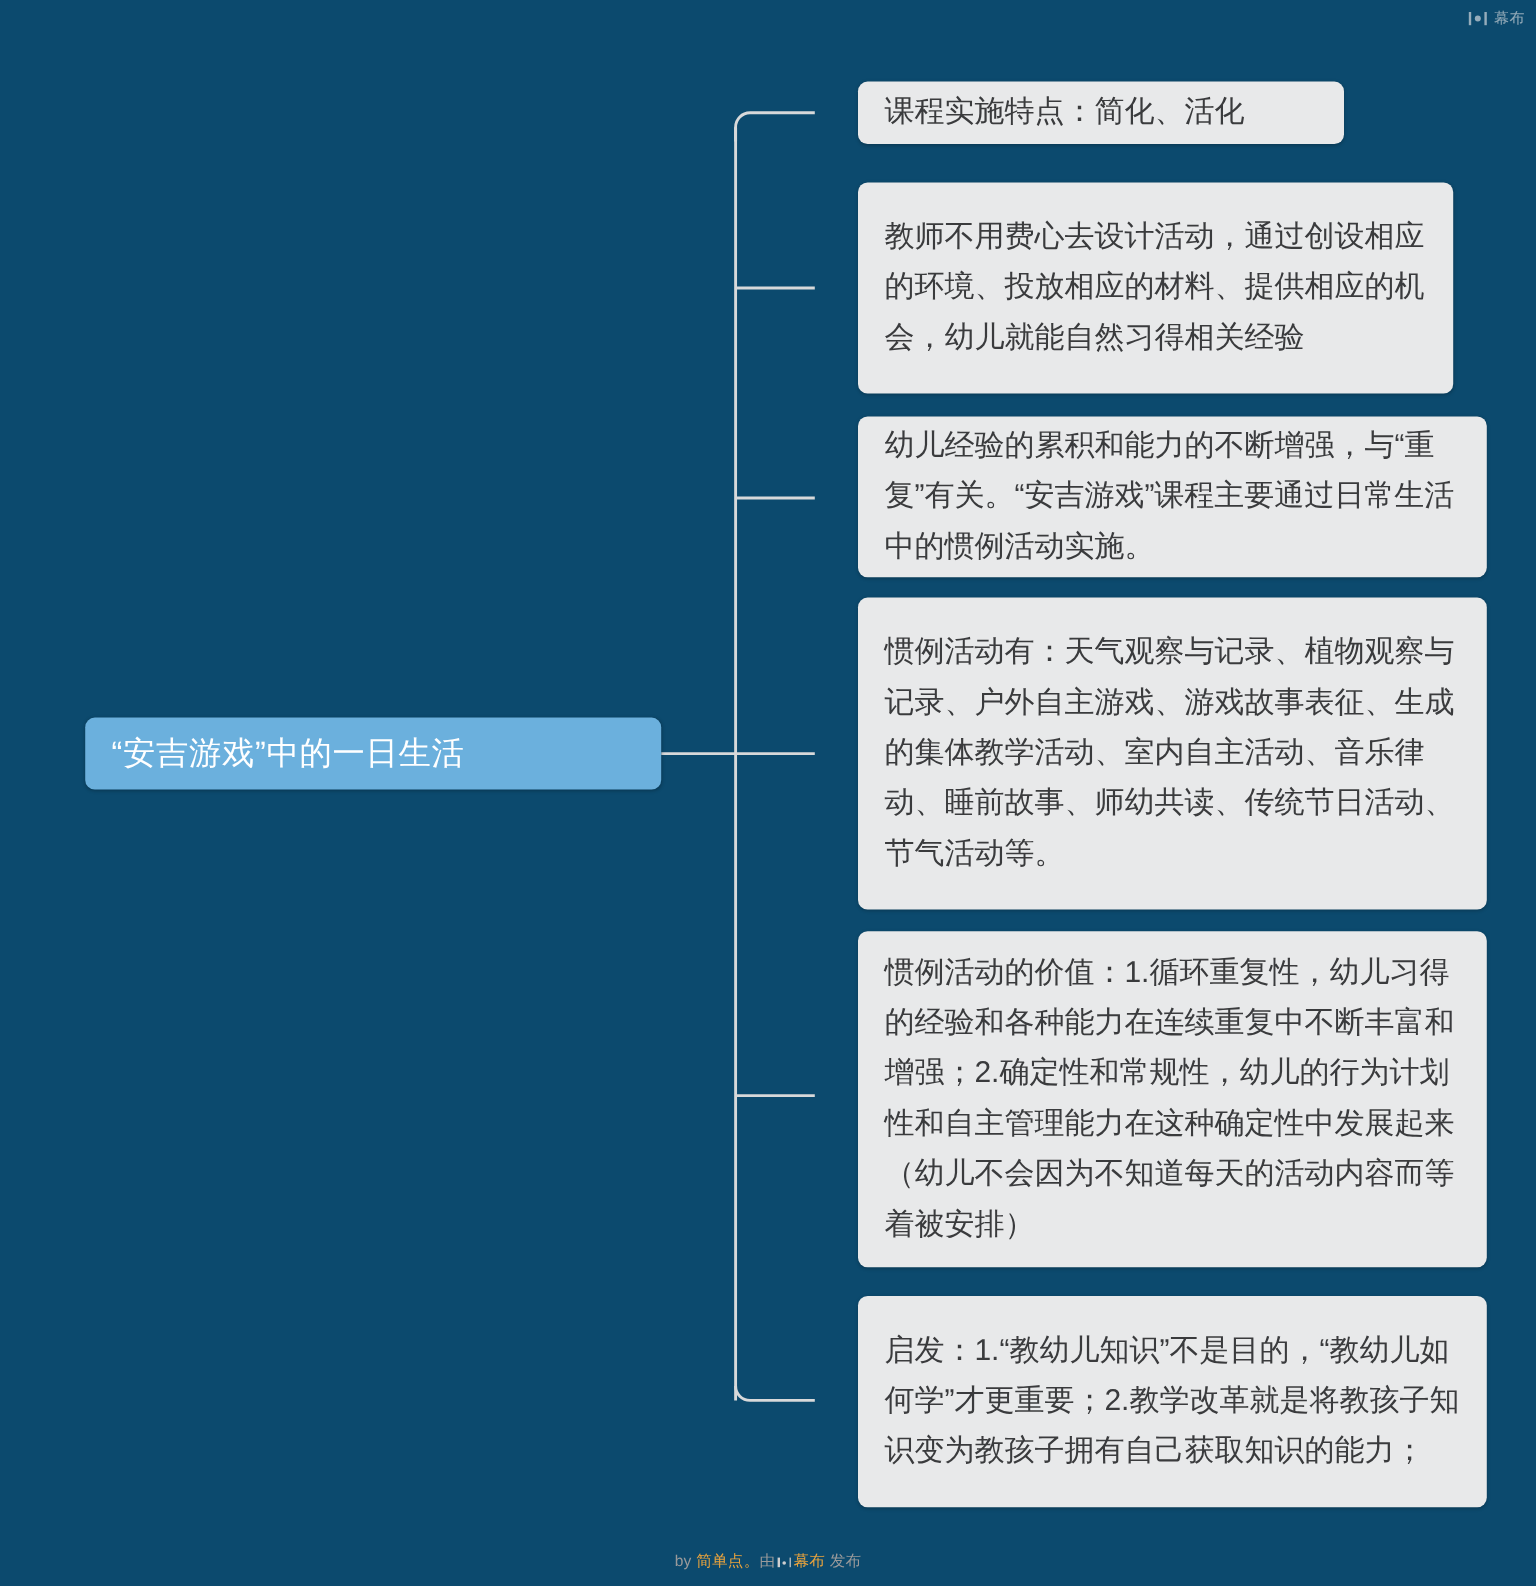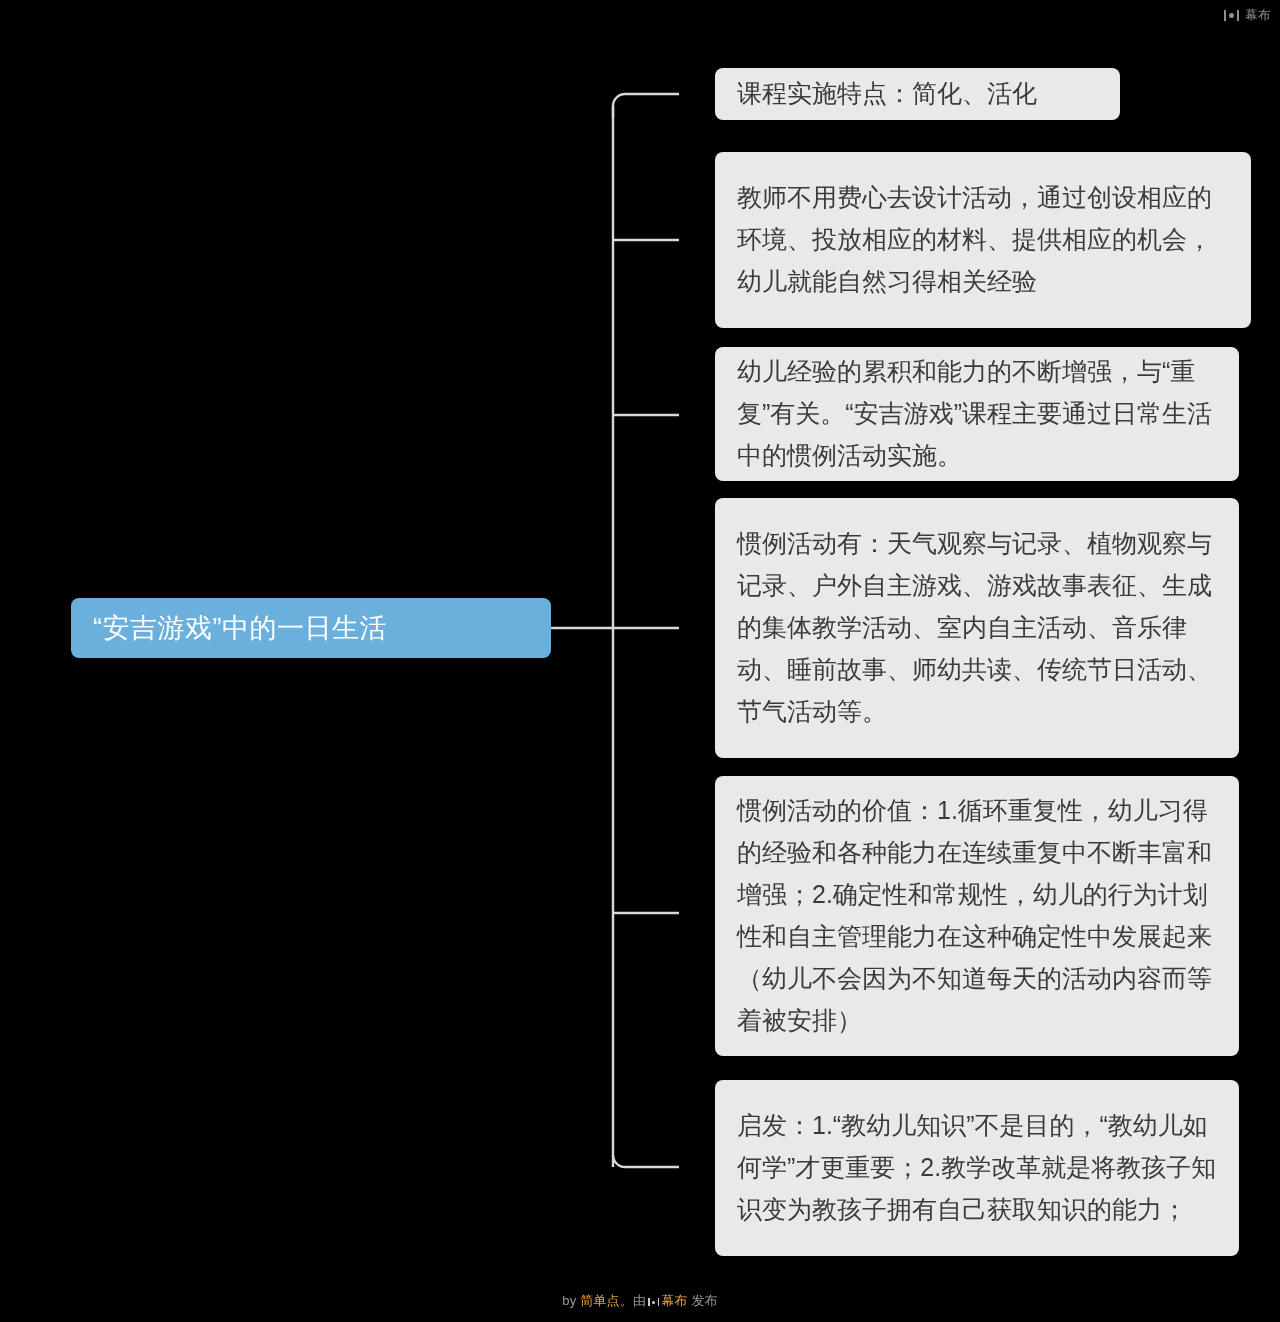--- a/index.html
+++ b/index.html
@@ -9,21 +9,21 @@
     height: 1322px;
     background: #3b3d3f;
     font-family: "Liberation Sans", "DejaVu Sans", sans-serif;
     overflow: hidden;
   }
 
   #mindmap-root {
     position: relative;
     width: 1280px;
     height: 1322px;
-    background: #000000;
+    background: #0c4a6e;
   }
 
   
   .brand-top {
     position: absolute;
     top: 7px;
     right: 9px;
     display: flex;
     align-items: center;
     gap: 6px;
@@ -151,21 +151,21 @@
   </svg>
 
   <div class="node node-root" style="left:71px; top:598px; width:480px; height:60px;">
     <span class="node-text">“安吉游戏”中的一日生活</span>
   </div>
 
   <div class="node node-child" style="left:679px; top:68px; width:405px; height:52px;">
     <span class="node-text">课程实施特点：简化、活化</span>
   </div>
 
-  <div class="node node-child" style="left:679px; top:152px; width:536px; height:176px;">
+  <div class="node node-child" style="left:679px; top:152px; width:496px; height:176px;">
     <span class="node-text">教师不用费心去设计活动，通过创设相应的环境、投放相应的材料、提供相应的机会，幼儿就能自然习得相关经验</span>
   </div>
 
   <div class="node node-child" style="left:679px; top:498px; width:524px; height:260px;">
     <span class="node-text">惯例活动有：天气观察与记录、植物观察与记录、户外自主游戏、游戏故事表征、生成的集体教学活动、室内自主活动、音乐律动、睡前故事、师幼共读、传统节日活动、节气活动等。</span>
   </div>
 
   <div class="node node-child" style="left:679px; top:347px; width:524px; height:134px;">
     <span class="node-text">幼儿经验的累积和能力的不断增强，与“重复”有关。“安吉游戏”课程主要通过日常生活中的惯例活动实施。</span>
   </div>

